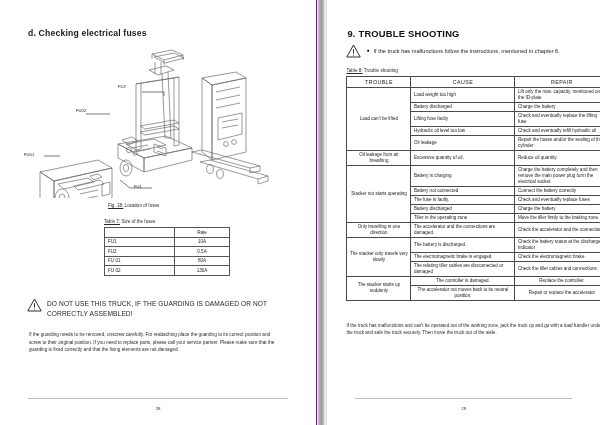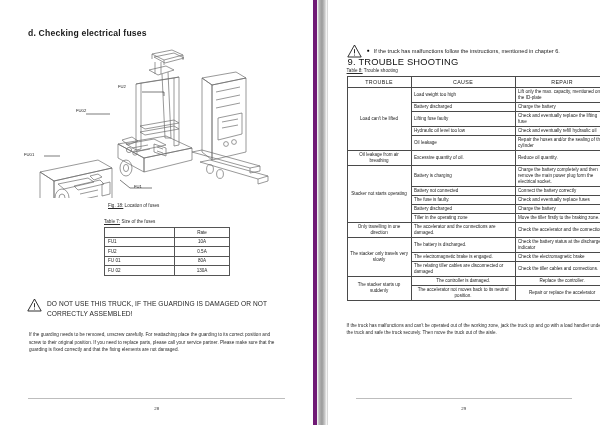--- a/index.html
+++ b/index.html
@@ -14,38 +14,37 @@
     width: 600px; height: 425px;
     background: #fdfdfd;
     display: flex;
   }
   .page {
     position: relative;
     height: 425px;
     background: #ffffff;
     overflow: hidden;
   }
-  .page-left  { width: 339px; border-right: 4px solid #701a75; padding-left: 39px; }
+  .page-left  { width: 339px; border-right: 1px solid #701a75; padding-left: 39px; }
   .gutter {
     width: 10px; height: 425px;
     background: linear-gradient(to right,#ffffff 0%, #b8b8b8 20%, #9a9a9a 50%, #c9c9c9 78%, #ffffff 100%);
   }
   .page-right { width: 295px; border-left: 1px solid #d8d8d8; }
 
   .inner { position: absolute; left: 0; top: 0; width: 100%; height: 100%; }
 
   
   .h-sub {
     font-size: 8.6px; font-weight: bold; color: #1a1a1a;
     letter-spacing: .2px;
   }
   .h-chapter {
-    font-size: 9.4px; font-weight: normal; color: #111;
+    font-size: 9.4px; font-weight: bold; color: #111;
     letter-spacing: .2px;
-    margin-top: 28px;
   }
 
   
   .warn-tri { width: 15px; height: 14px; flex: 0 0 auto; }
   .warn-tri svg { display:block; }
 
   .warn-row { display: flex; align-items: flex-start; gap: 5px; }
   .warn-text {
     font-size: 6.6px; color: #1c1c1c; line-height: 1.45;
     letter-spacing: .1px;

